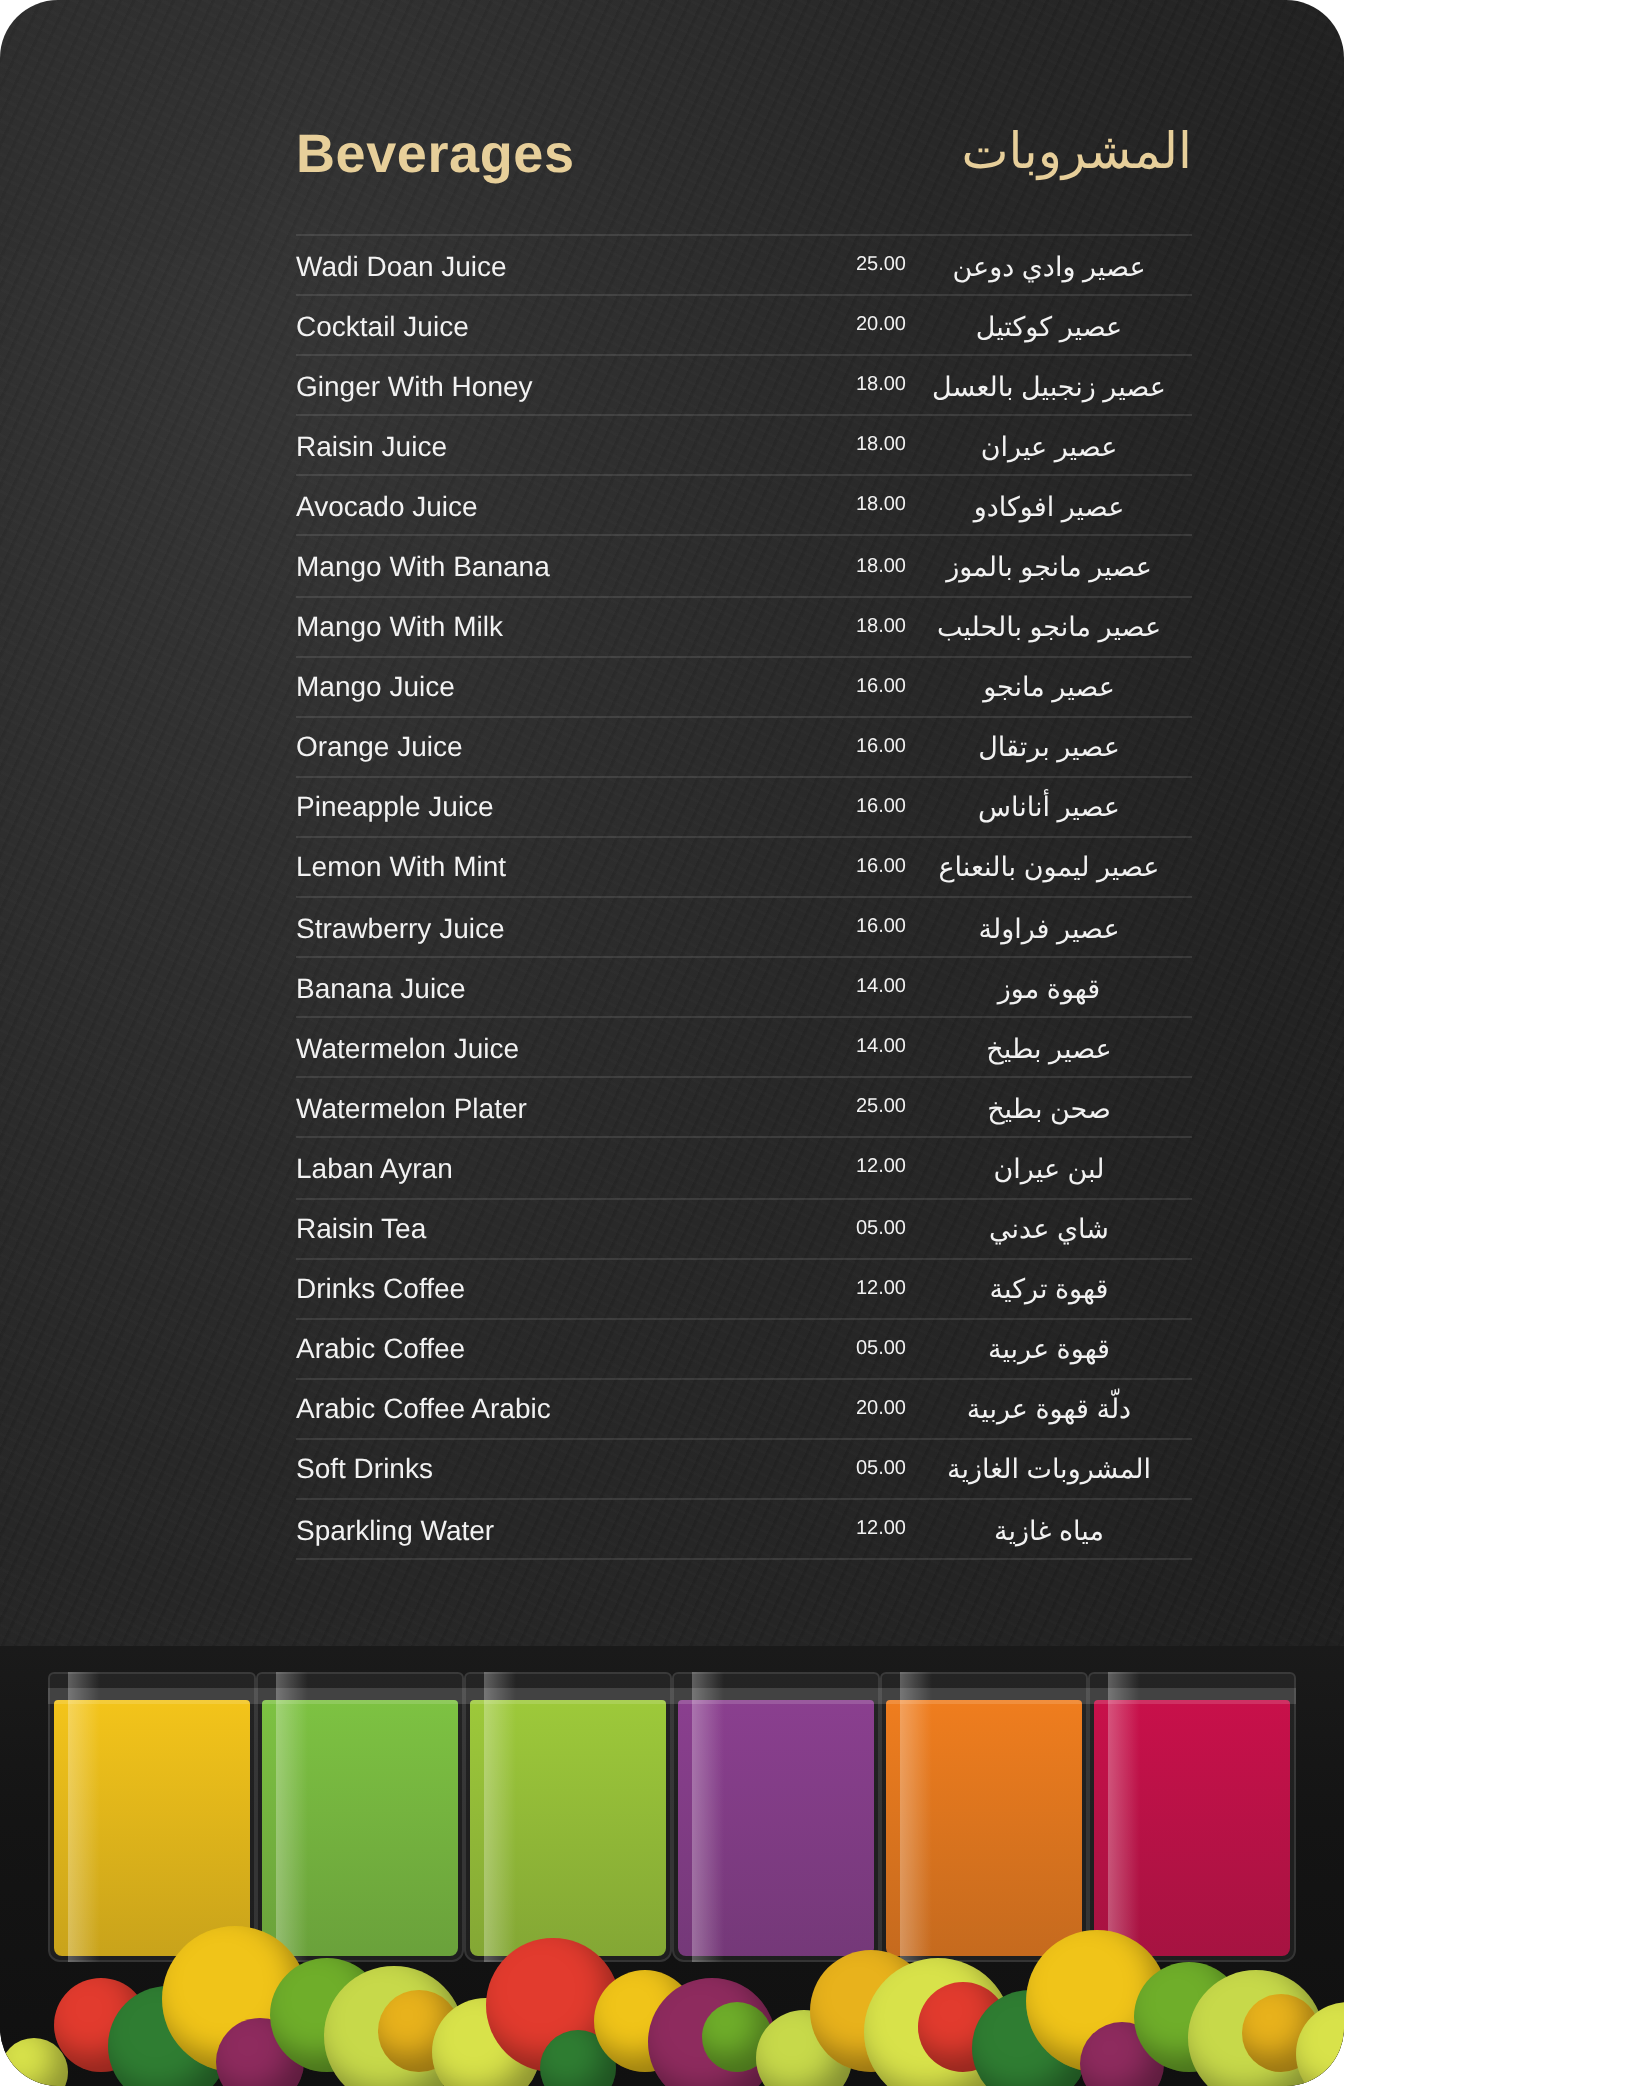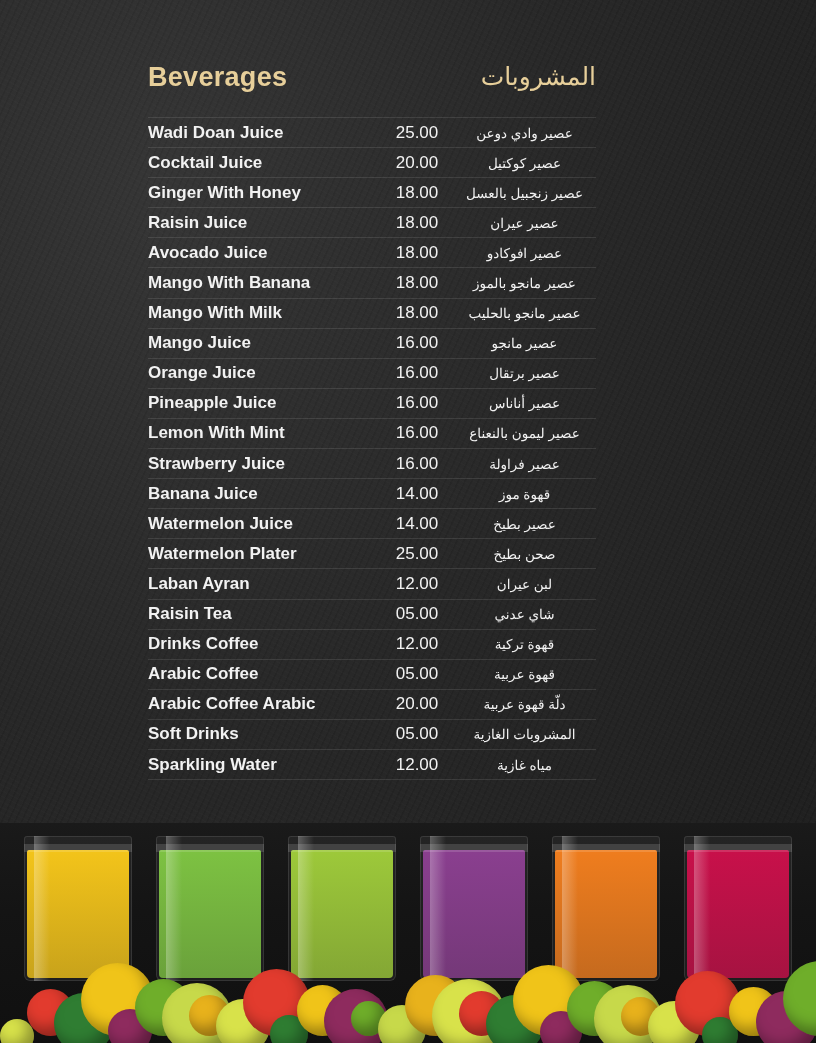--- a/index.html
+++ b/index.html
@@ -5,25 +5,26 @@
   html, body {
     margin: 0;
     padding: 0;
     background: #ffffff;
   }
   body {
     font-family: "Liberation Sans", sans-serif;
   }
   .page {
     position: relative;
-    width: 816px;
+    width: 672px;
     height: 1043px;
     overflow: hidden;
     background:
       radial-gradient(ellipse at 20% 18%, #343434 0%, #262626 45%, #1c1c1c 100%);
+    border-radius: 29px;
   }
   .page::after {
     content: "";
     position: absolute;
     inset: 0;
     pointer-events: none;
     background:
       repeating-linear-gradient(27deg, rgba(255,255,255,0.012) 0px, rgba(255,255,255,0.012) 1px, rgba(0,0,0,0) 2px, rgba(0,0,0,0) 5px),
       repeating-linear-gradient(115deg, rgba(0,0,0,0.05) 0px, rgba(0,0,0,0.05) 1px, rgba(255,255,255,0.01) 2px, rgba(255,255,255,0.01) 6px);
     opacity: .8;
@@ -67,29 +68,28 @@
     display: grid;
     grid-template-columns: 215px 90px 1fr;
     align-items: center;
     height: 29.1px;
     border-bottom: 1px solid rgba(255,255,255,0.10);
   }
   .row:first-child {
     border-top: 1px solid rgba(255,255,255,0.10);
   }
   .name-en {
-    font-size: 17px;
+    font-size: 14px;
     color: #f2f2f2;
     white-space: nowrap;
-    font-weight: bold;
   }
   .price {
-    font-size: 17px;
+    font-size: 10px;
     color: #f2f2f2;
-    text-align: center;
+    text-align: right;
     padding-left: 2px;
     margin-left: 16px;
   }
   .name-ar {
     font-size: 13.5px;
     color: #f2f2f2;
     text-align: center;
     direction: rtl;
     white-space: nowrap;
   }

